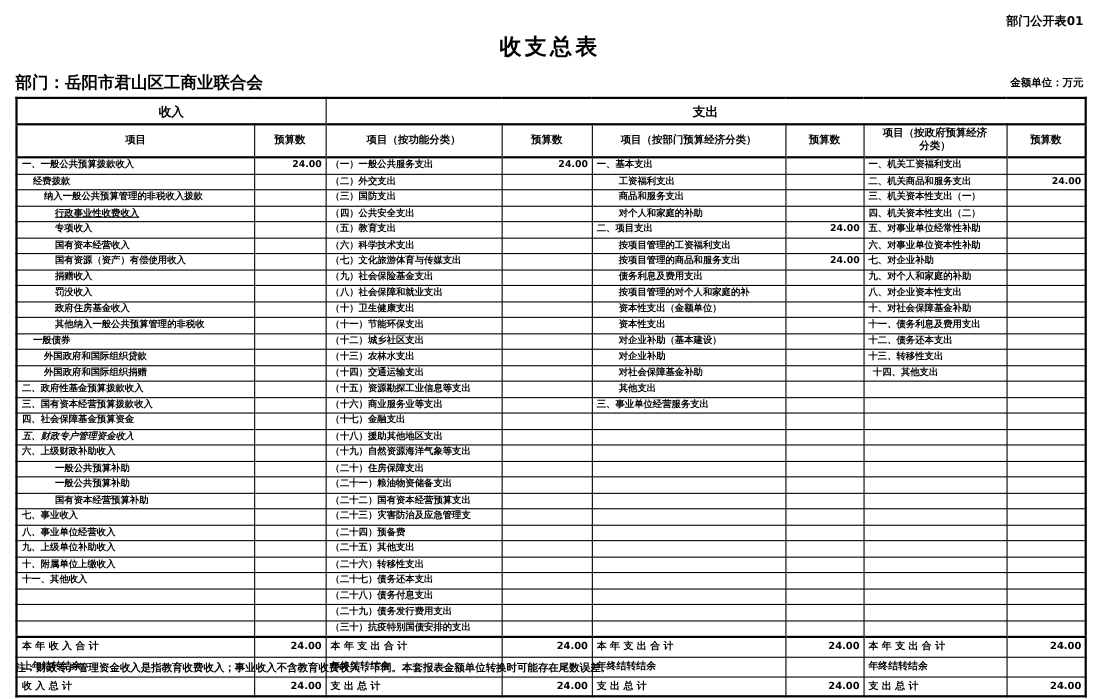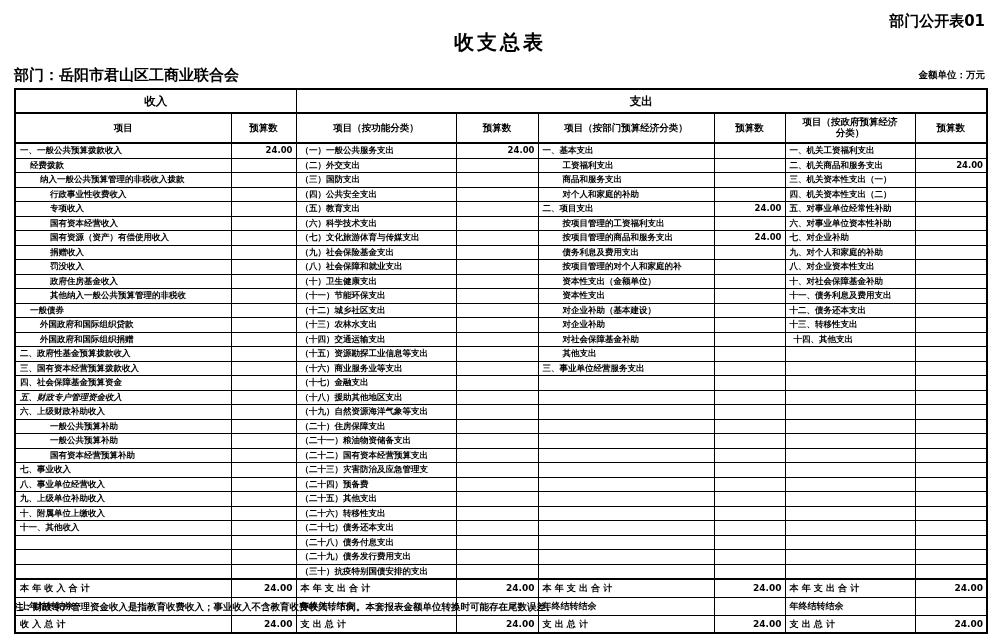--- a/index.html
+++ b/index.html
@@ -1,21 +1,21 @@
 <!DOCTYPE html>
 <html><head>
 <meta charset="utf-8">
 <style>
   html,body{margin:0;padding:0}
   body{
     width:1000px;height:635px;background:#ffffff;color:#000;
     font-family:"DejaVu Sans","Liberation Sans",sans-serif;
     position:relative;overflow:hidden;
   }
-  .corner{position:absolute;top:12px;right:15px;font-size:15px;font-weight:bold}
+  .corner{position:absolute;top:12px;right:15px;font-size:11px;font-weight:bold}
   .title{position:absolute;top:29px;left:0;width:100%;text-align:center;
          font-size:20px;font-weight:bold;letter-spacing:3px;margin:0}
   .dept{position:absolute;top:66px;left:14px;font-size:15px;font-weight:bold}
   .unit{position:absolute;top:69px;right:15px;font-size:9.5px;font-weight:bold}
 
   table.budget{
     position:absolute;top:88px;left:14px;width:972px;
     border-collapse:collapse;table-layout:fixed;border:2px solid #000;
   }
   .budget th,.budget td{
@@ -94,21 +94,21 @@
           <td class="lbl" style="padding-left: 24px;">纳入一般公共预算管理的非税收入拨款</td>
           <td class="val"></td>
           <td class="lbl" style="padding-left: 4px;">（三）国防支出</td>
           <td class="val"></td>
           <td class="lbl" style="padding-left: 24px;">商品和服务支出</td>
           <td class="val"></td>
           <td class="lbl" style="padding-left: 4px;">三、机关资本性支出（一）</td>
           <td class="val"></td>
         </tr>
         <tr class="dr">
-          <td class="lbl" style="padding-left: 34px;">行政事业性收费收入</td>
+          <td class="lbl" style="padding-left: 34px; text-decoration: underline;">行政事业性收费收入</td>
           <td class="val"></td>
           <td class="lbl" style="padding-left: 4px;">（四）公共安全支出</td>
           <td class="val"></td>
           <td class="lbl" style="padding-left: 24px;">对个人和家庭的补助</td>
           <td class="val"></td>
           <td class="lbl" style="padding-left: 4px;">四、机关资本性支出（二）</td>
           <td class="val"></td>
         </tr>
         <tr class="dr">
           <td class="lbl" style="padding-left: 34px;">专项收入</td>

